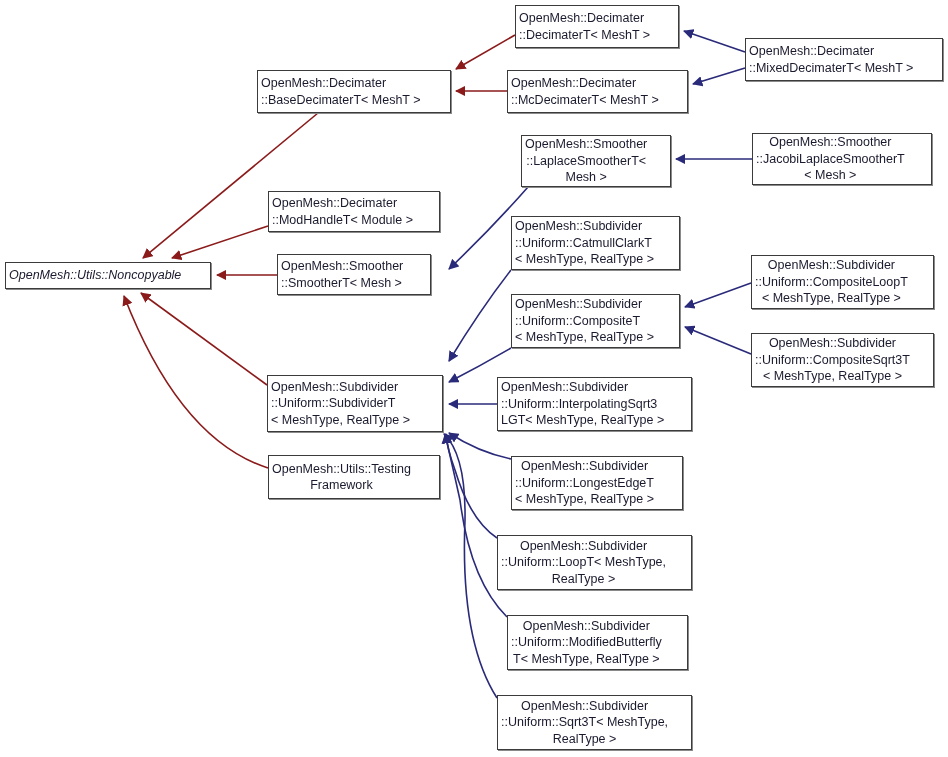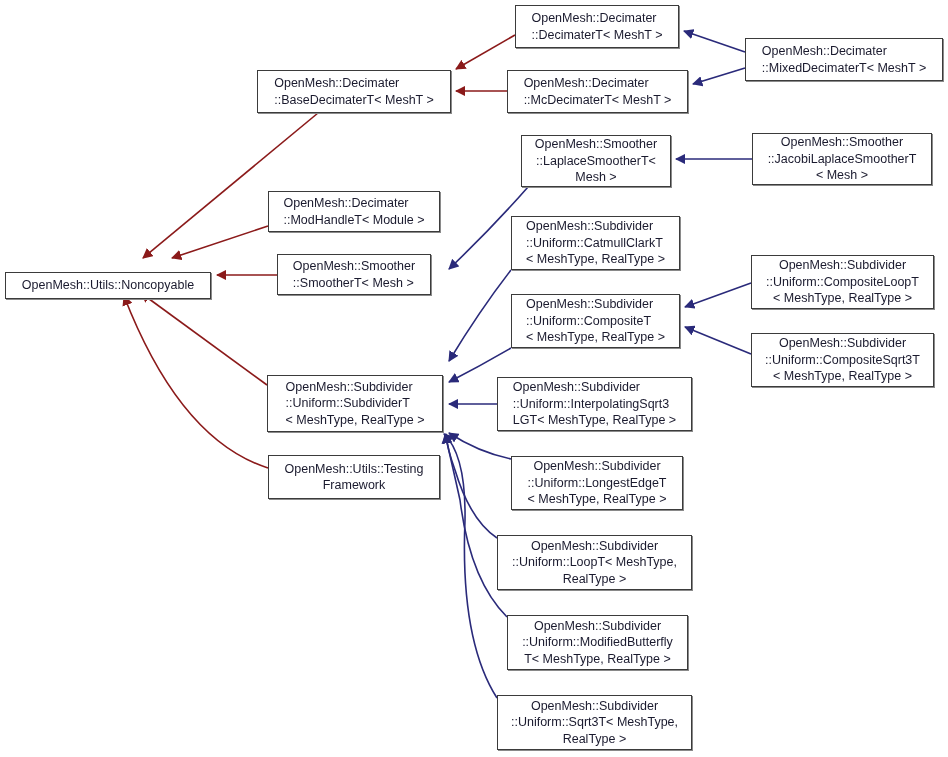--- a/index.html
+++ b/index.html
@@ -29,21 +29,20 @@
     position: absolute;
     box-sizing: border-box;
     border: 1px solid #3b3b3b;
     background: #ffffff;
     color: #1a1a2e;
     font-size: 12.5px;
     line-height: 16.5px;
     text-align: center;
     display: flex;
     align-items: center;
-    justify-content: center;
     padding: 1px 3px;
     z-index: 2;
     box-shadow: 1px 1px 0 0 #8a8a8a;
   }
   .node span {
     display: block;
     white-space: pre-line;
   }
   .node.left-text {
     text-align: left;
@@ -87,21 +86,21 @@
       <path d="M 751 283 L 685 307"></path>
       <path d="M 751 354 L 685 327"></path>
       <path d="M 497 404 L 449 404"></path>
       <path d="M 511 459 Q 478 452 449 433"></path>
       <path d="M 497 538 Q 470 520 455 470 Q 447 448 446 434"></path>
       <path d="M 507 617 Q 470 580 460 500 Q 450 455 445 434"></path>
       <path d="M 497 698 Q 460 640 465 520 Q 466 455 444 434"></path>
     </g>
   </svg>
 
-  <div class="node" style="left:5px; top:272px; width:206px; height:27px;">
+  <div class="node" style="left:5px; top:262px; width:206px; height:27px;font-style:italic;">
     <span>OpenMesh::Utils::Noncopyable</span>
   </div>
 
   <div class="node left-text" style="left:257px; top:70px; width:194px; height:43px;">
     <span>OpenMesh::Decimater
 ::BaseDecimaterT&lt; MeshT &gt;</span>
   </div>
 
   <div class="node left-text" style="left:515px; top:5px; width:164px; height:43px;">
     <span>OpenMesh::Decimater

